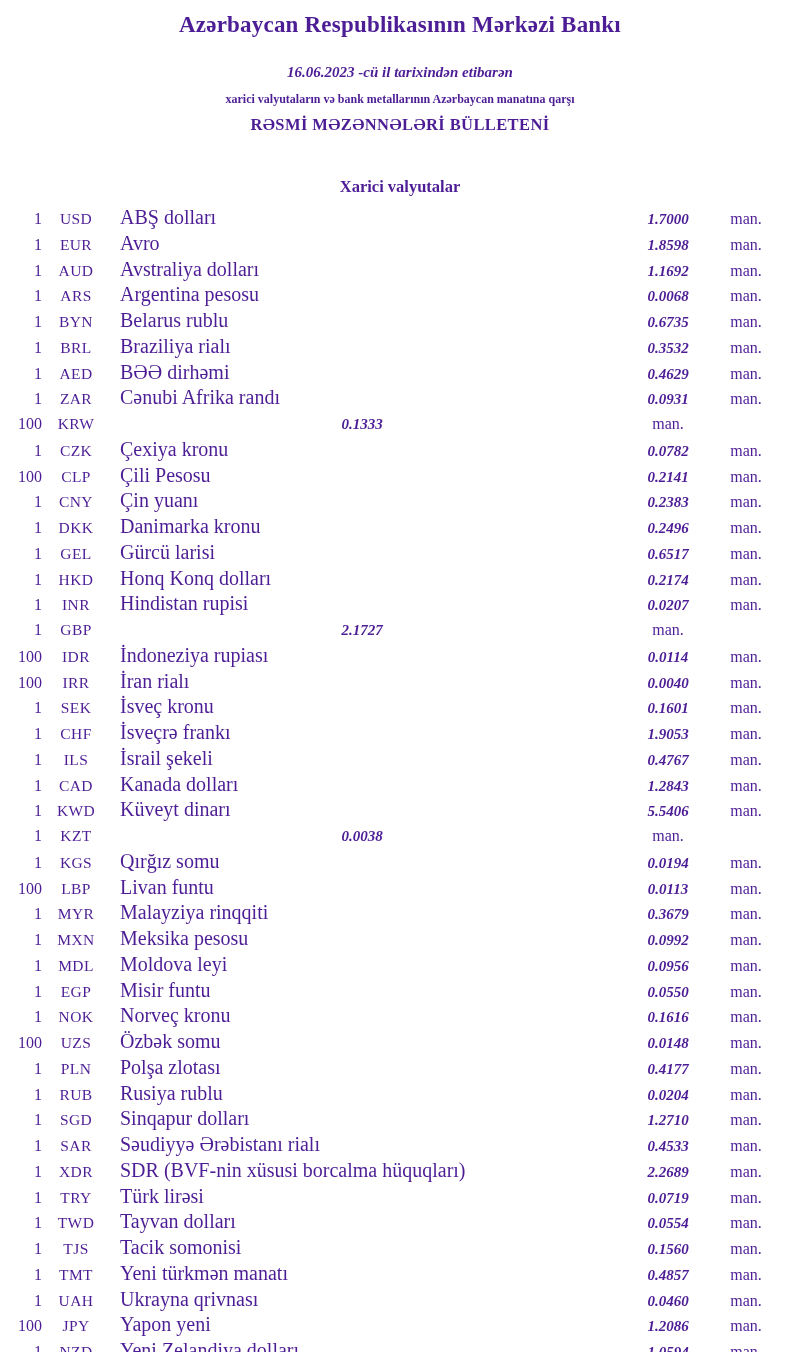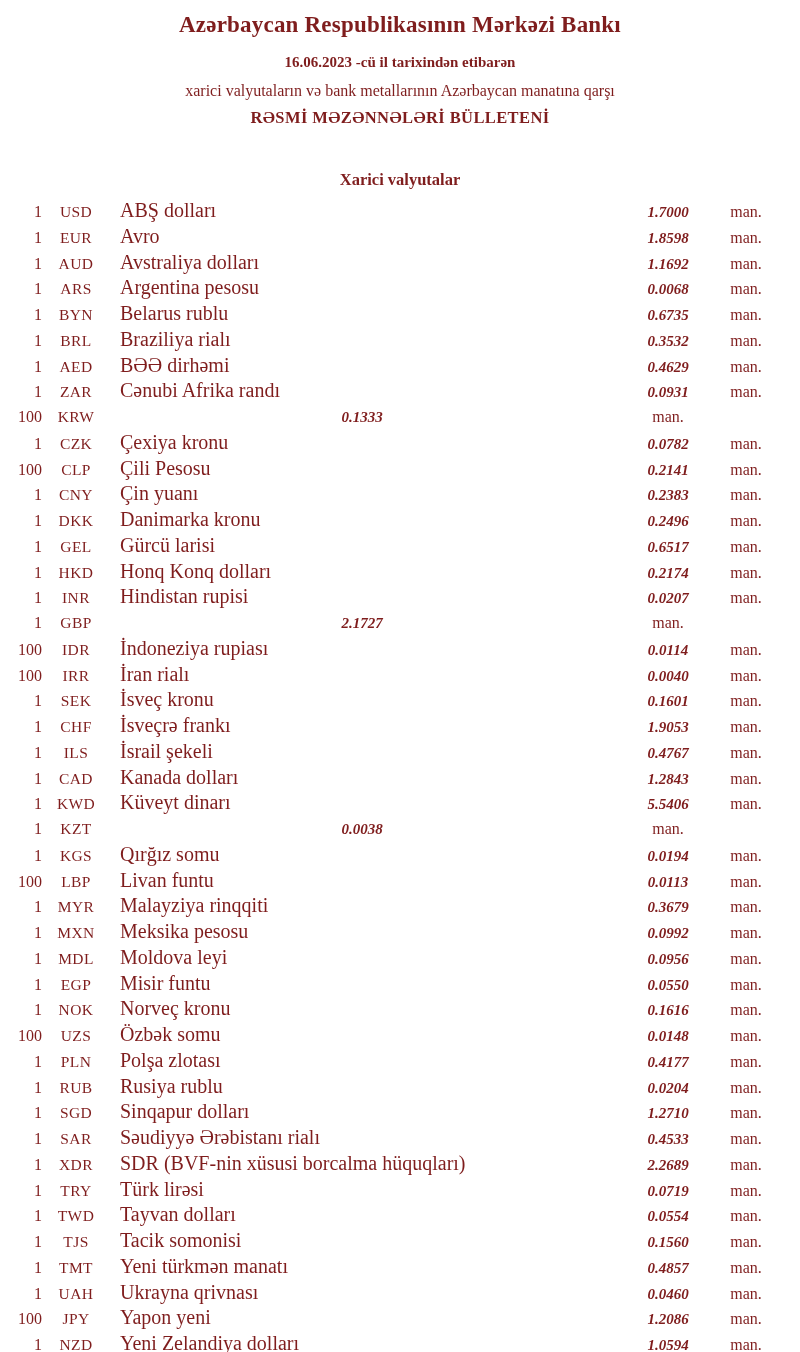--- a/index.html
+++ b/index.html
@@ -5,42 +5,43 @@
   html, body {
     margin: 0;
     padding: 0;
     background: #ffffff;
   }
   .page {
     position: relative;
     width: 800px;
     height: 1352px;
     background: #ffffff;
-    color: #7f1d1d;
+    color: #4c1d95;
     font-family: "Liberation Serif", "DejaVu Serif", serif;
     overflow: hidden;
   }
   .header {
     text-align: center;
     padding-top: 12px;
   }
   .bank-name {
     font-size: 23px;
     font-weight: bold;
     letter-spacing: 0.2px;
     margin: 0;
   }
   .date-line {
     font-size: 15px;
     font-weight: bold;
-    margin: 16px 0 0 0;
+    margin: 26px 0 0 0;
+    font-style: italic;
   }
   .subject-line {
-    font-size: 16px;
-    font-weight: normal;
+    font-size: 12px;
+    font-weight: bold;
     margin: 11px 0 0 0;
   }
   .bulletin-line {
     font-size: 16.5px;
     font-weight: bold;
     letter-spacing: 0.4px;
     margin: 8px 0 0 0;
   }
   .section-title {
     text-align: center;

